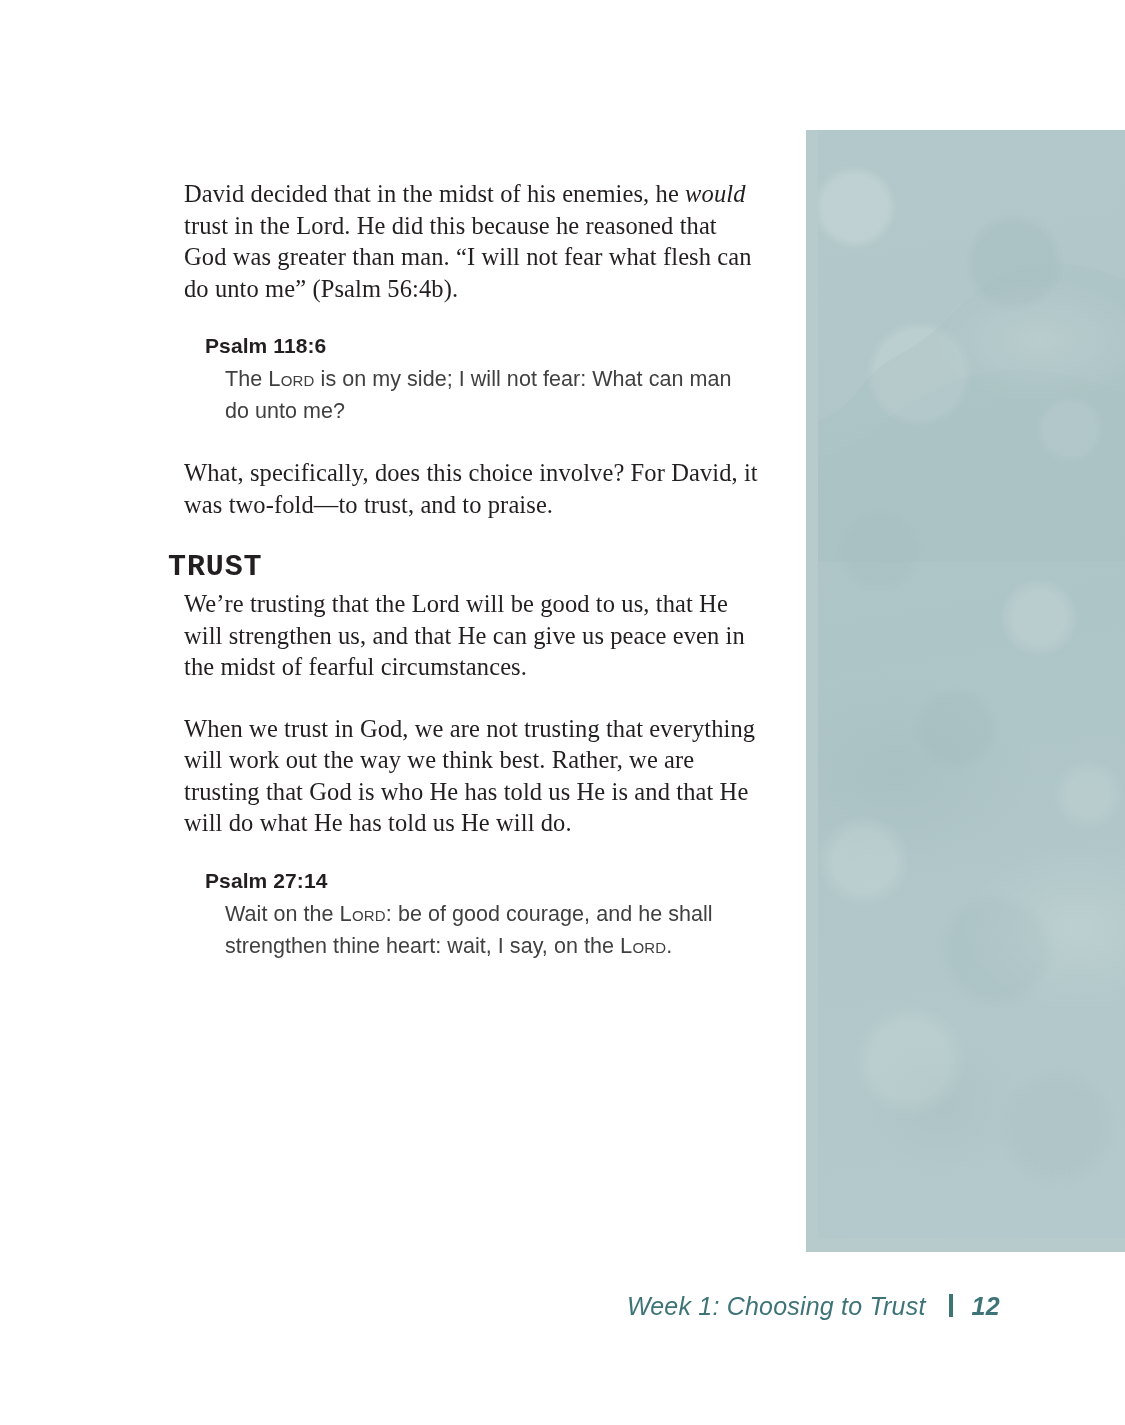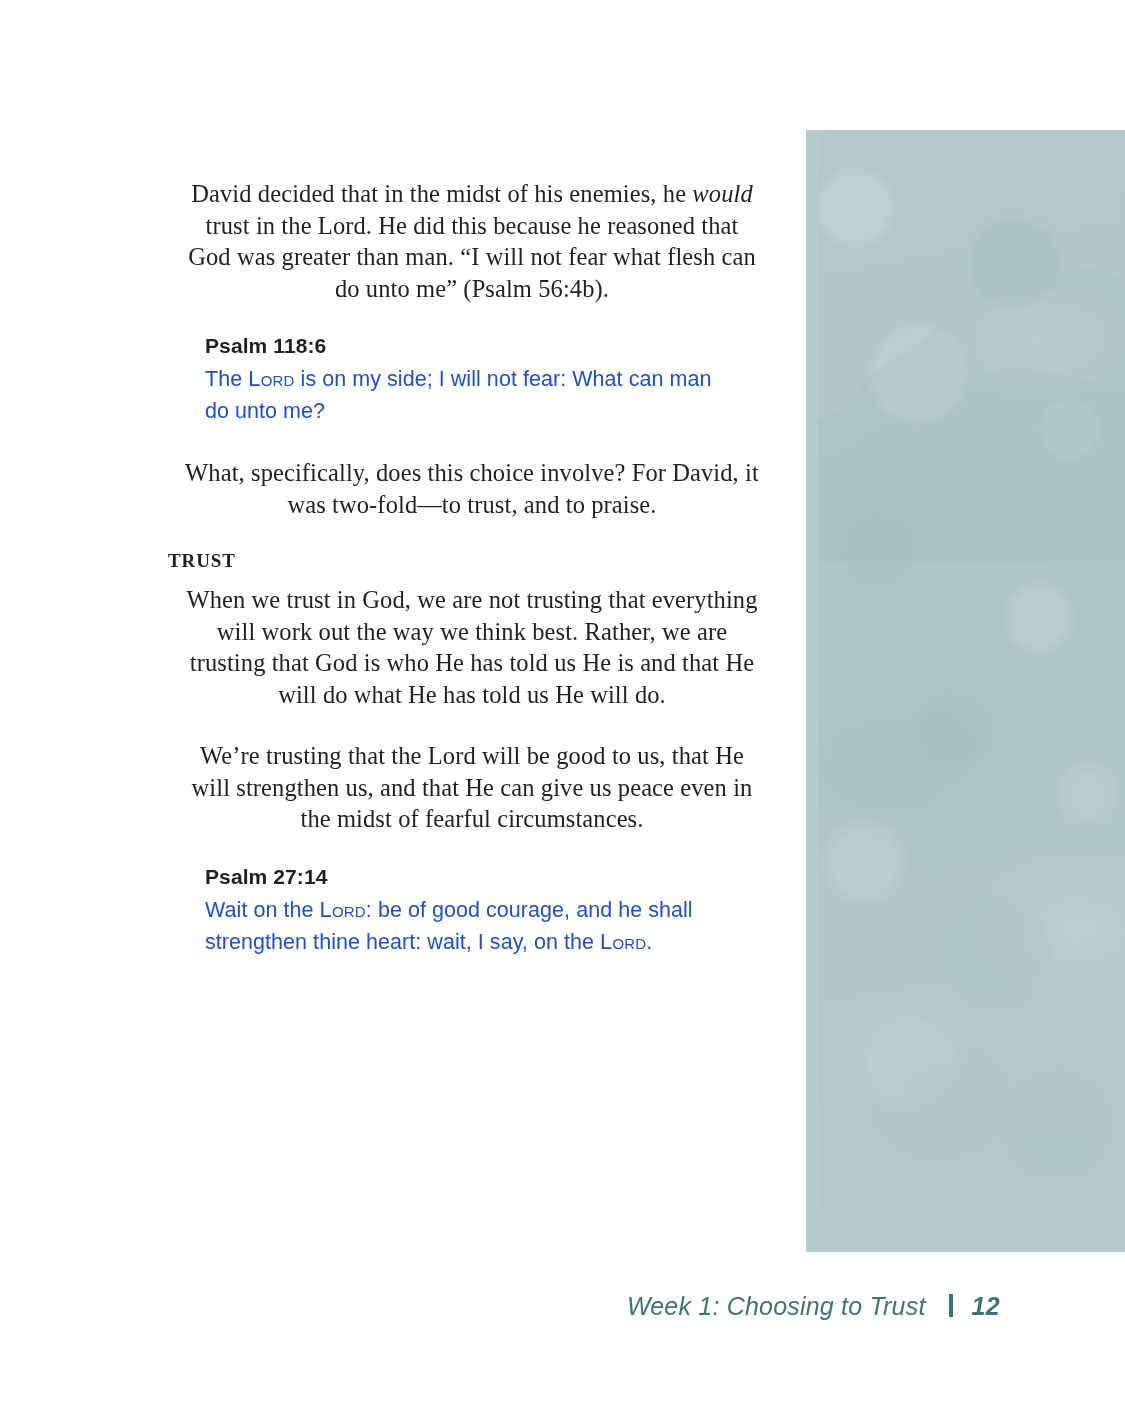--- a/index.html
+++ b/index.html
@@ -76,29 +76,28 @@
     width: 592px;
   }
 
   p.body-para {
     margin: 0 0 30px 16px;
     font-family: "Liberation Serif", serif;
     font-size: 24.5px;
     line-height: 31.5px;
     color: #231f20;
     letter-spacing: .1px;
-    text-align: center;
   }
   p.body-para:last-child { margin-bottom: 0; }
   em.ital { font-style: italic; }
 
   h2.section-heading {
-    margin: 0 0 12px 0;
-    font-family: Liberation Serif, serif;
-    font-size: 19px;
+    margin: 0 0 4px 0;
+    font-family: Liberation Mono, monospace;
+    font-size: 30px;
     font-weight: bold;
     letter-spacing: .9px;
     color: #231f20;
   }
 
   .scripture-block {
     margin: 0 0 30px 37px;
   }
   .scripture-ref {
     font-family: "Liberation Sans", sans-serif;
@@ -106,23 +105,24 @@
     font-weight: bold;
     letter-spacing: .1px;
     color: #231f20;
     margin-bottom: 5px;
     margin-top: 14px;
   }
   .scripture-text {
     font-family: "Liberation Sans", sans-serif;
     font-size: 21.5px;
     line-height: 31.5px;
-    color: #1d4ed8;
+    color: #404040;
     letter-spacing: .05px;
     max-width: 524px;
+    margin-left: 20px;
   }
   .smallcaps {
     font-variant: small-caps;
     font-size: 1.02em;
     letter-spacing: .2px;
   }
 
   
   #footer {
     position: absolute;
@@ -180,23 +180,23 @@
 
   <div class="scripture-block">
     <div class="scripture-ref">Psalm 118:6</div>
     <div class="scripture-text"><span>The </span><span class="smallcaps">Lord</span><span> is on my side; I will not fear: What can man do unto me?</span></div>
   </div>
 
   <p class="body-para">What, specifically, does this choice involve? For David, it was two-fold—to trust, and to praise.</p>
 
   <h2 class="section-heading">TRUST</h2>
 
+  <p class="body-para">We’re trusting that the Lord will be good to us, that He will strengthen us, and that He can give us peace even in the midst of fearful circumstances.</p>
+
   <p class="body-para">When we trust in God, we are not trusting that everything will work out the way we think best. Rather, we are trusting that God is who He has told us He is and that He will do what He has told us He will do.</p>
-
-  <p class="body-para">We’re trusting that the Lord will be good to us, that He will strengthen us, and that He can give us peace even in the midst of fearful circumstances.</p>
 
   <div class="scripture-block">
     <div class="scripture-ref">Psalm 27:14</div>
     <div class="scripture-text"><span>Wait on the </span><span class="smallcaps">Lord</span><span>: be of good courage, and he shall strengthen thine heart: wait, I say, on the </span><span class="smallcaps">Lord</span><span>.</span></div>
   </div>
 
 
 
 </div>
 

